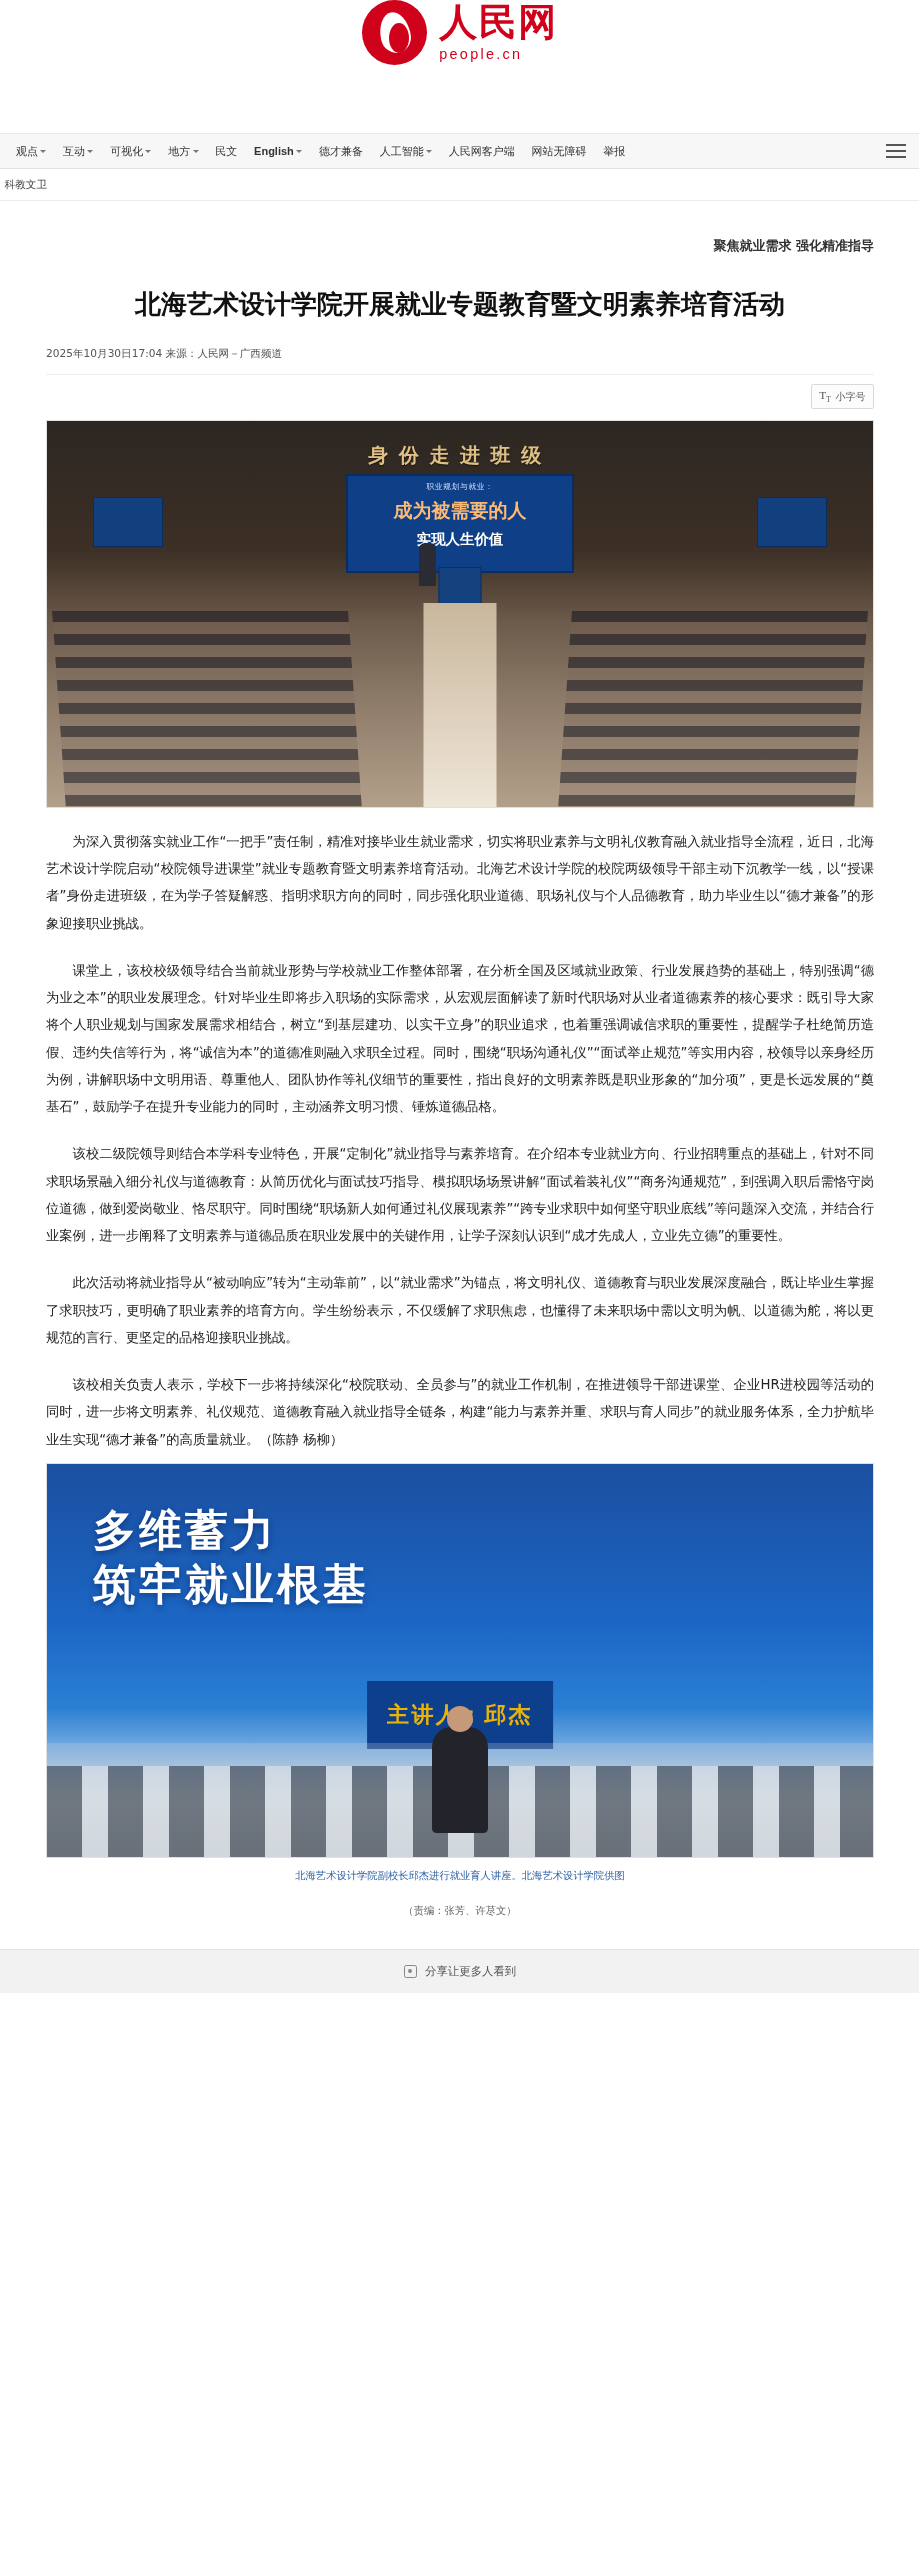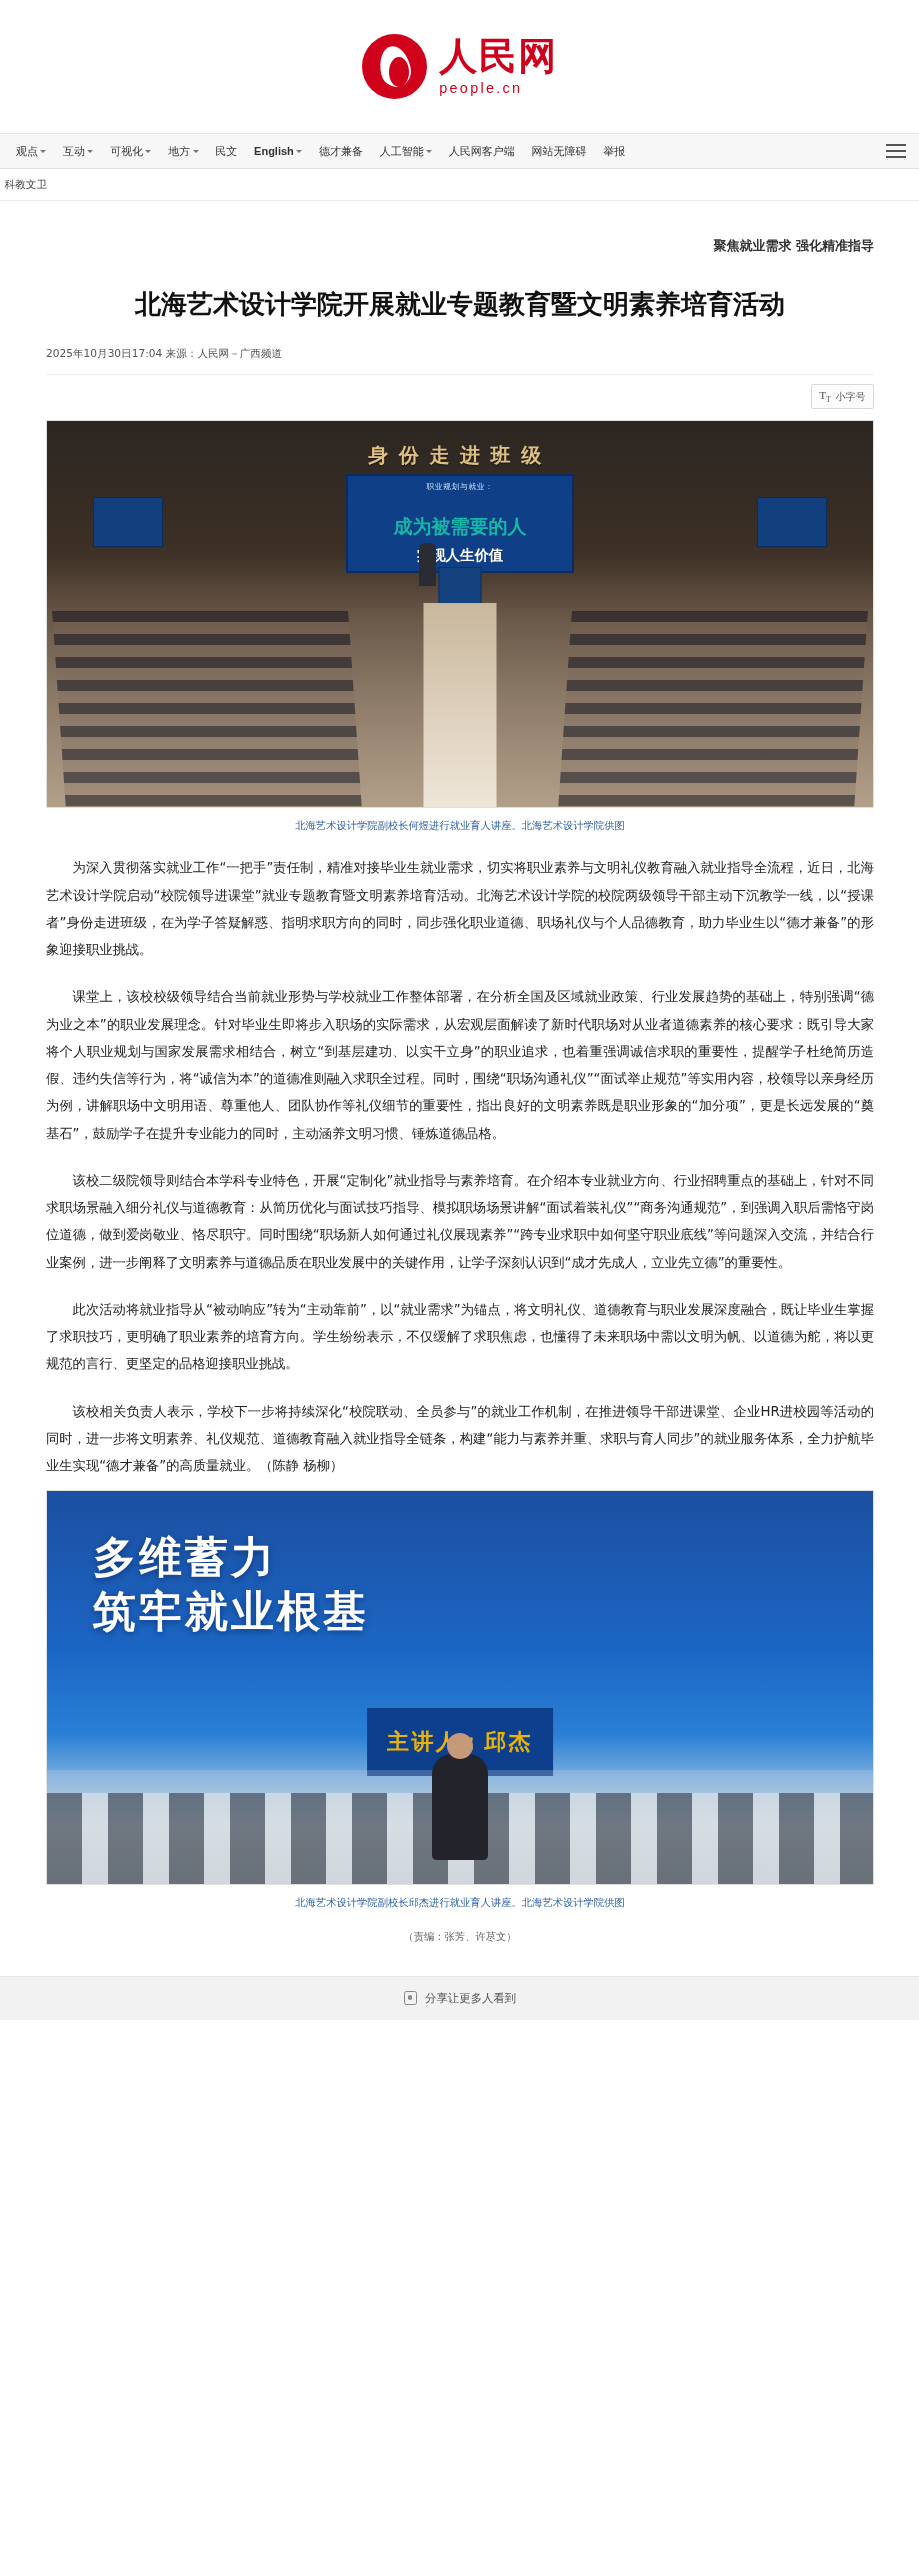--- a/index.html
+++ b/index.html
@@ -9,21 +9,21 @@
     background: #ffffff;
     font-family: "Liberation Sans", "DejaVu Sans", sans-serif;
     color: #222;
   }
   .page { width:920px; margin:0 auto; background:#fff; }
 
   
   .logo-bar {
     height: 134px;
     display: flex;
-    align-items: center;
+    align-items: flex-start;
     justify-content: center;
     background: #ffffff;
     border-bottom: 0.8px solid #e8e8e8;
   }
   .logo {
     display: flex;
     align-items: center;
     gap: 12px;
   }
   .logo-mark {
@@ -179,21 +179,21 @@
     color:#e9c98a; font-size:20px; letter-spacing:10.6px; font-weight:bold;
     font-family:"DejaVu Sans", sans-serif; opacity:.95;
     text-shadow: 0 0.8px 1.5px rgba(0,0,0,.6);
   }
   .screen-main {
     position:absolute; left:50%; top:53px; transform:translateX(-50%);
     width: 228px; height: 99px; background:#0f3f86; border:2.3px solid #0a2c5e;
     color:#fff; text-align:center; padding-top:6px;
   }
   .screen-main .l1 { font-size: 7.6px; color:#cfe0ff; letter-spacing:0.8px; }
-  .screen-main .l2 { font-size: 19px; font-weight:bold; margin-top:22px; color:#14b8a6; }
+  .screen-main .l2 { font-size: 19px; font-weight:bold; margin-top:6px; color:#fdba74; }
   .screen-main .l3 { font-size: 14.4px; font-weight:bold; margin-top:6px; color:#ffffff; }
   .screen-side {
     position:absolute; top:76px; width:70px; height:50px;
     background:#123f7e; border:1.5px solid #0b2c5c;
   }
   .screen-side.left { left: 46px; }
   .screen-side.right { right: 46px; }
   .podium {
     position:absolute; left:50%; top:146px; transform:translateX(-50%);
     width: 43px; height: 43px; background:#14427f; border:1.5px solid #0c2f5e;
@@ -369,21 +369,20 @@
           <div class="l1">职业规划与就业：</div>
           <div class="l2">成为被需要的人</div>
           <div class="l3">实现人生价值</div>
         </div>
         <div class="speaker"></div>
         <div class="podium"></div>
         <div class="seat-block left"></div>
         <div class="seat-block right"></div>
         <div class="aisle"></div>
       </div>
-      <figcaption class="cap">北海艺术设计学院副校长何煜进行就业育人讲座。北海艺术设计学院供图</figcaption>
     </figure>
 
     <p class="body">为深入贯彻落实就业工作“一把手”责任制，精准对接毕业生就业需求，切实将职业素养与文明礼仪教育融入就业指导全流程，近日，北海艺术设计学院启动“校院领导进课堂”就业专题教育暨文明素养培育活动。北海艺术设计学院的校院两级领导干部主动下沉教学一线，以“授课者”身份走进班级，在为学子答疑解惑、指明求职方向的同时，同步强化职业道德、职场礼仪与个人品德教育，助力毕业生以“德才兼备”的形象迎接职业挑战。</p>
     <p class="body">课堂上，该校校级领导结合当前就业形势与学校就业工作整体部署，在分析全国及区域就业政策、行业发展趋势的基础上，特别强调“德为业之本”的职业发展理念。针对毕业生即将步入职场的实际需求，从宏观层面解读了新时代职场对从业者道德素养的核心要求：既引导大家将个人职业规划与国家发展需求相结合，树立“到基层建功、以实干立身”的职业追求，也着重强调诚信求职的重要性，提醒学子杜绝简历造假、违约失信等行为，将“诚信为本”的道德准则融入求职全过程。同时，围绕“职场沟通礼仪”“面试举止规范”等实用内容，校领导以亲身经历为例，讲解职场中文明用语、尊重他人、团队协作等礼仪细节的重要性，指出良好的文明素养既是职业形象的“加分项”，更是长远发展的“奠基石”，鼓励学子在提升专业能力的同时，主动涵养文明习惯、锤炼道德品格。</p>
     <p class="body">该校二级院领导则结合本学科专业特色，开展“定制化”就业指导与素养培育。在介绍本专业就业方向、行业招聘重点的基础上，针对不同求职场景融入细分礼仪与道德教育：从简历优化与面试技巧指导、模拟职场场景讲解“面试着装礼仪”“商务沟通规范”，到强调入职后需恪守岗位道德，做到爱岗敬业、恪尽职守。同时围绕“职场新人如何通过礼仪展现素养”“跨专业求职中如何坚守职业底线”等问题深入交流，并结合行业案例，进一步阐释了文明素养与道德品质在职业发展中的关键作用，让学子深刻认识到“成才先成人，立业先立德”的重要性。</p>
     <p class="body">此次活动将就业指导从“被动响应”转为“主动靠前”，以“就业需求”为锚点，将文明礼仪、道德教育与职业发展深度融合，既让毕业生掌握了求职技巧，更明确了职业素养的培育方向。学生纷纷表示，不仅缓解了求职焦虑，也懂得了未来职场中需以文明为帆、以道德为舵，将以更规范的言行、更坚定的品格迎接职业挑战。</p>
     <p class="body">该校相关负责人表示，学校下一步将持续深化“校院联动、全员参与”的就业工作机制，在推进领导干部进课堂、企业HR进校园等活动的同时，进一步将文明素养、礼仪规范、道德教育融入就业指导全链条，构建“能力与素养并重、求职与育人同步”的就业服务体系，全力护航毕业生实现“德才兼备”的高质量就业。（陈静 杨柳）</p>
 
     <figure>
       <div class="photo photo-2">

